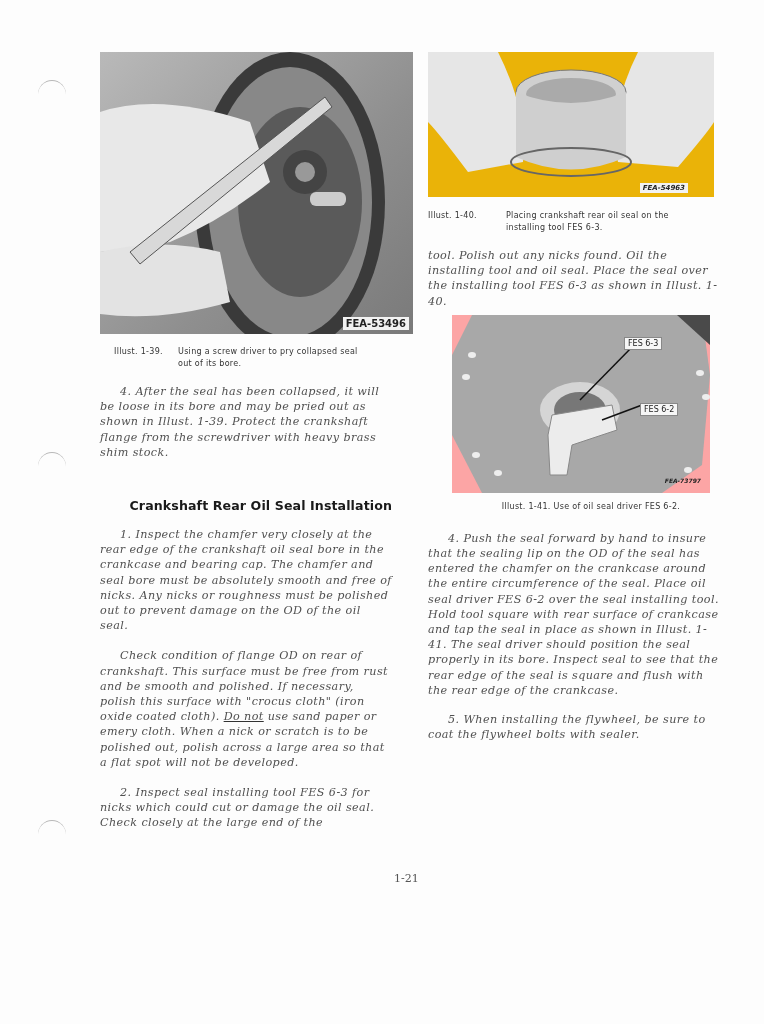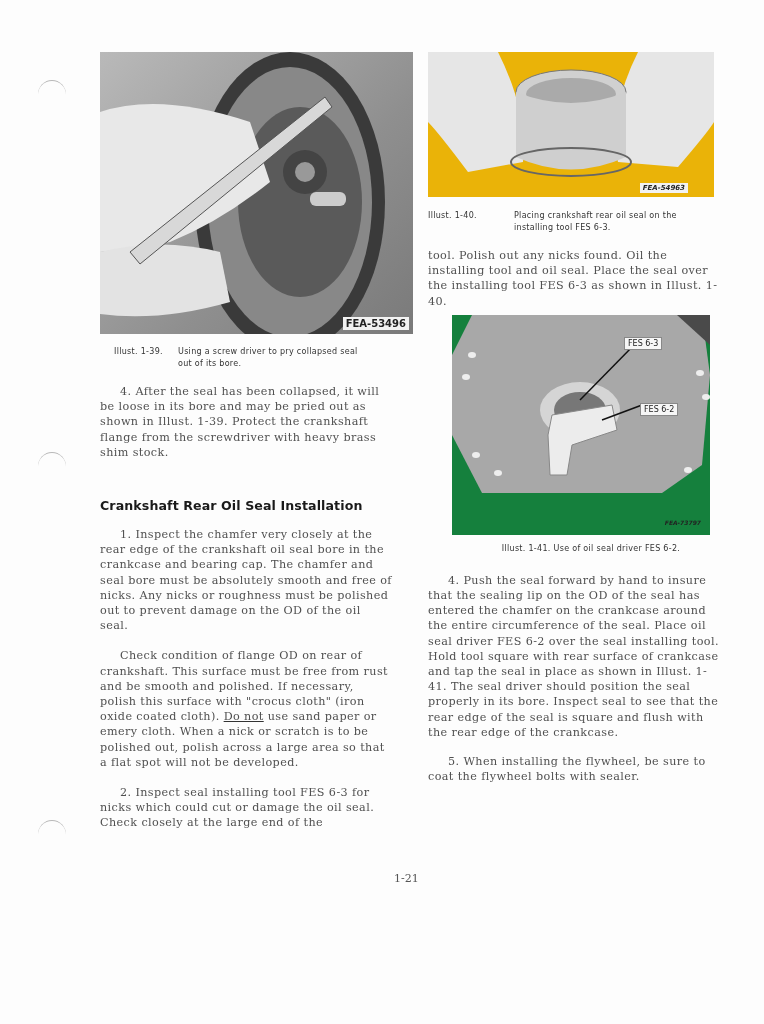--- a/index.html
+++ b/index.html
@@ -28,25 +28,26 @@
   }
   .caption {
     font-family: "DejaVu Sans", sans-serif; font-size: 8px; color: #333;
     letter-spacing: 0.3px; line-height: 12px;
   }
   .caption .lbl { display: inline-block; vertical-align: top; }
   .caption .txt { display: inline-block; vertical-align: top; }
   p {
     margin: 0; font-size: 11.2px; line-height: 15.2px; letter-spacing: 0.4px;
     color: #505050;
+    font-style: italic;
   }
   .indent { text-indent: 20px; }
   h2 {
     margin: 0; font-family: "DejaVu Sans", sans-serif; font-weight: bold;
-    font-size: 12.6px; color: #1a1a1a; letter-spacing: 0.1px;
+    font-size: 12.6px; color: #1a1a1a; letter-spacing: 0.1px; text-align: right;
   }
   u { text-decoration-color: #333; }
   .pageno {
     position: absolute; left: 394px; top: 872px; font-size: 11px; color: #555;
   }
   .callout {
     position: absolute; background: #f6f6f6; color: #222; border: 1px solid #888;
     font-family: "DejaVu Sans", sans-serif; font-size: 8px; padding: 1px 3px;
   }
 </style>
@@ -90,24 +91,24 @@
       <path d="M0 0 L70 0 Q100 60 95 110 L40 120 Q10 80 0 70 Z" fill="#e6e6e6"></path>
       <path d="M286 0 L210 0 Q180 60 190 110 L250 115 Q280 80 286 70 Z" fill="#e6e6e6"></path>
       <ellipse cx="143" cy="40" rx="55" ry="22" fill="#d0d0d0" stroke="#777"></ellipse>
       <ellipse cx="143" cy="42" rx="45" ry="16" fill="#aaa"></ellipse>
       <path d="M88 40 L88 105 Q143 130 198 105 L198 40 Q143 62 88 40 Z" fill="#cfcfcf"></path>
       <ellipse cx="143" cy="110" rx="60" ry="14" fill="none" stroke="#666" stroke-width="2"></ellipse>
     </svg>
     <span class="tag" style="font-size:7px;font-style:italic;right:26px;">FEA-54963</span>
   </div>
   <div class="caption" style="margin-top:13px;padding-left:0;">
-    <span class="lbl" style="width:86px;">Illust. 1-40.</span><span class="txt"><span>Placing crankshaft rear oil seal on the</span><br><span>installing tool FES 6-3.</span></span>
+    <span class="lbl" style="width:78px;">Illust. 1-40.</span><span class="txt"><span>Placing crankshaft rear oil seal on the</span><br><span>installing tool FES 6-3.</span></span>
   </div>
   <p style="margin-top:14px;">tool.  Polish out any nicks found.  Oil the installing tool and oil seal.  Place the seal over the installing tool FES 6-3 as shown in Illust. 1-40.</p>
-  <div class="photo" style="width:258px;height:220px;margin-top:6px;margin-left:24px;background:#15803d;">
+  <div class="photo" style="width:258px;height:178px;margin-top:6px;margin-left:24px;background:#fca5a5;">
     <svg width="258" height="178" viewBox="0 0 258 178">
       <polygon points="20,0 250,0 258,60 250,150 210,178 30,178 0,120 0,40" fill="#a8a8a8"></polygon>
       <polygon points="225,0 258,0 258,30" fill="#4a4a4a"></polygon>
       <ellipse cx="128" cy="95" rx="40" ry="28" fill="#d5d5d5"></ellipse>
       <ellipse cx="128" cy="95" rx="26" ry="18" fill="#777"></ellipse>
       <polygon points="100,100 160,90 165,115 120,130 115,160 98,160 96,120" fill="#ececec" stroke="#888"></polygon>
       <line x1="182" y1="30" x2="128" y2="85" stroke="#111" stroke-width="1.5"></line>
       <line x1="190" y1="90" x2="150" y2="105" stroke="#111" stroke-width="1.5"></line>
       <g fill="#eee">
         <ellipse cx="20" cy="40" rx="4" ry="3"></ellipse>

